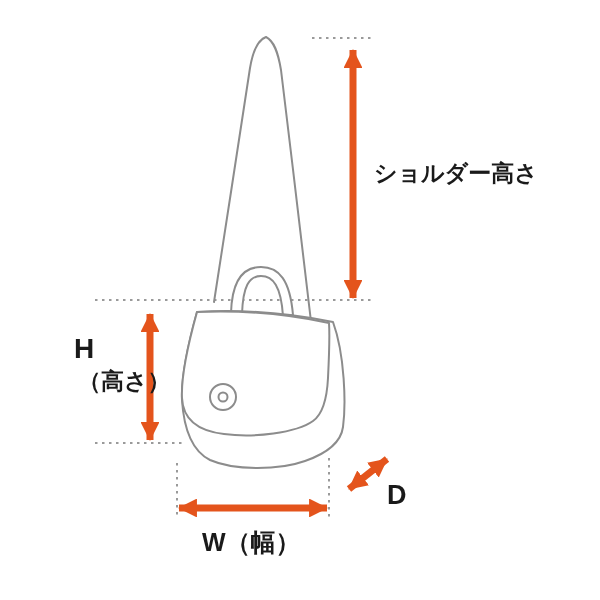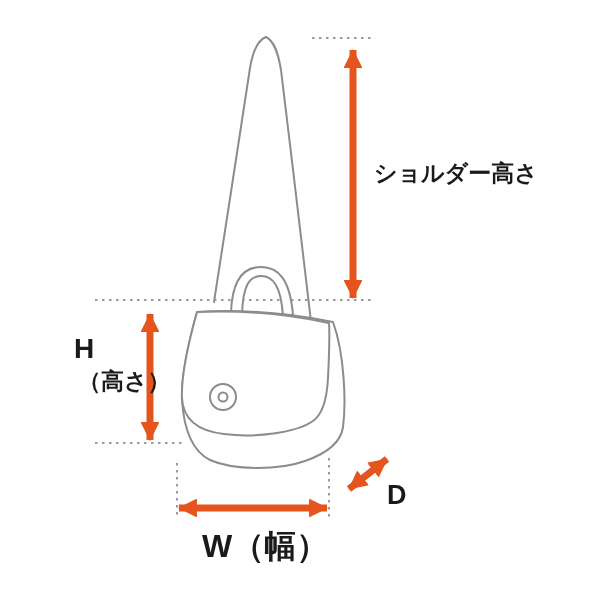--- a/index.html
+++ b/index.html
@@ -21,21 +21,21 @@
   .lineart-fill{stroke:var(--line-color);stroke-width:2;fill:#ffffff;stroke-linejoin:round;}
   .arrow{stroke:var(--arrow-color);stroke-width:7;fill:none;}
   #ah path{fill:var(--arrow-color);}
   .lbl{
     position:absolute;color:var(--text-color);font-weight:600;
     white-space:nowrap;line-height:1.15;
   }
   .lbl-shoulder{left:374px;top:160px;font-size:23px;}
   .lbl-h{left:74px;top:333px;font-size:28px;}
   .lbl-h-paren{left:42px;top:368px;font-size:23px;margin-left:36px;}
-  .lbl-w{left:202px;top:528px;font-size:32px;text-align:right;}
+  .lbl-w{left:202px;top:528px;font-size:25px;text-align:right;}
   .lbl-d{left:387px;top:480px;font-size:27px;}
   .lbl-d-paren{left:383px;top:513px;font-size:23px;}
 </style>
 </head>
 <body>
 
 <div class="stage">
 
   <svg width="600" height="600" viewBox="0 0 600 600">
     <defs>

